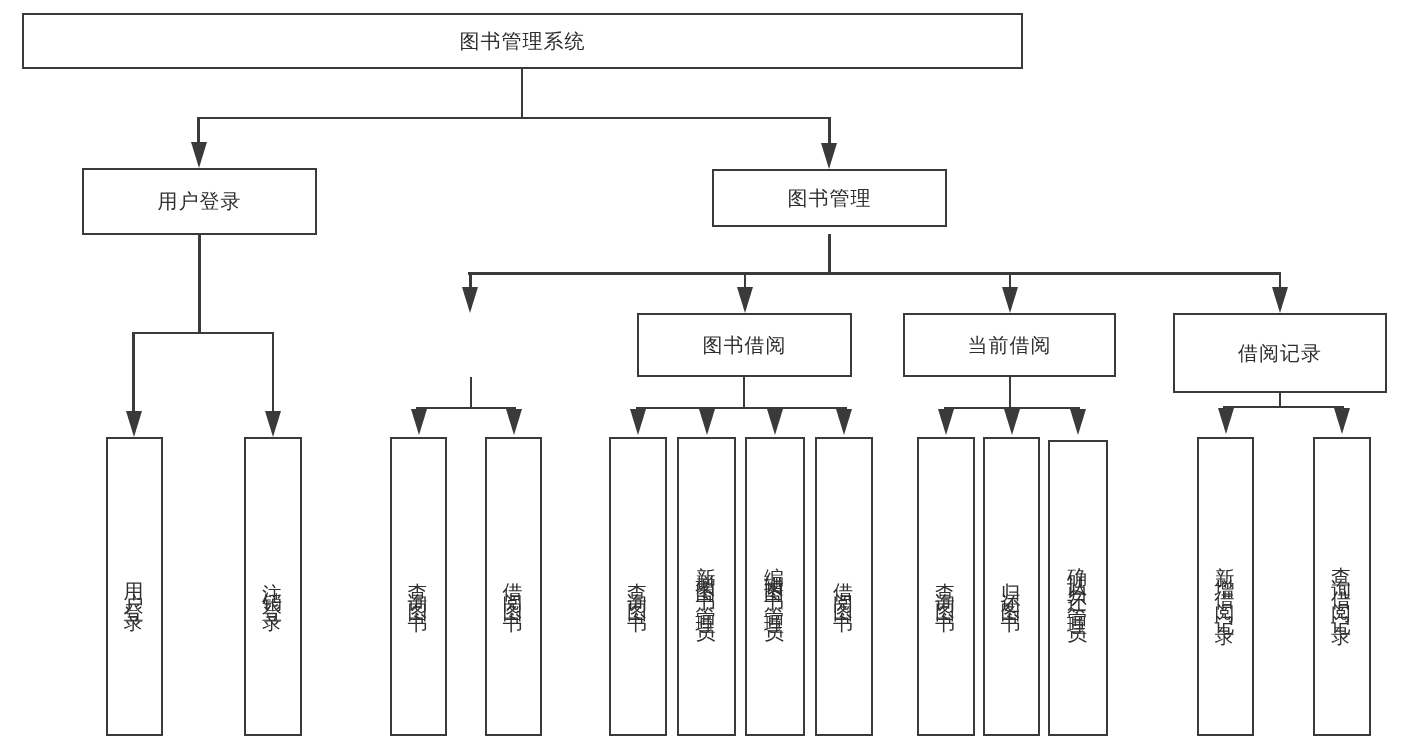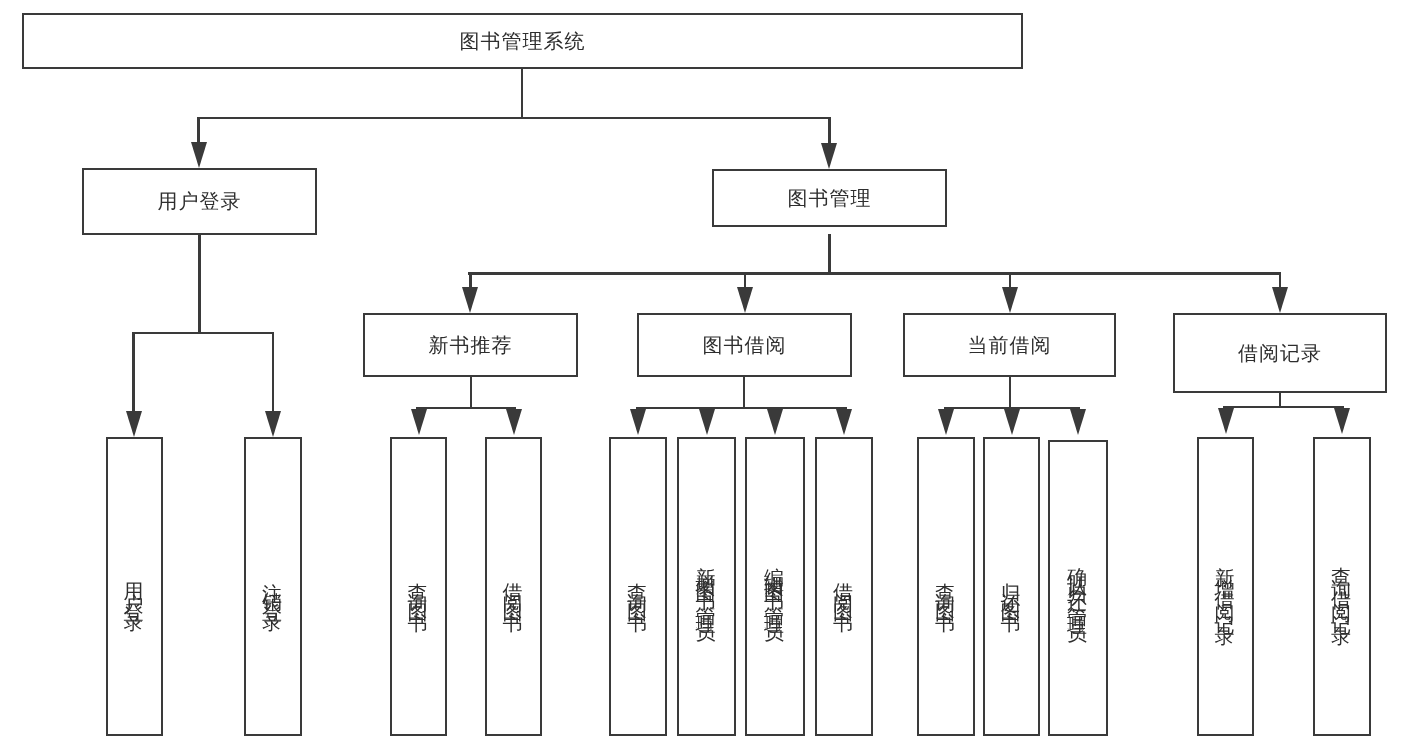--- a/index.html
+++ b/index.html
@@ -96,21 +96,20 @@
   <div class="ln" style="left:468px;top:272px;width:813px;height:2.5px;"></div>
   <div class="ln" style="left:469px;top:272px;width:2.5px;height:18px;"></div>
   <div class="arrow" style="left:462px;top:287px;"></div>
   <div class="ln" style="left:743.5px;top:272px;width:2.5px;height:18px;"></div>
   <div class="arrow" style="left:736.5px;top:287px;"></div>
   <div class="ln" style="left:1008.5px;top:272px;width:2.5px;height:18px;"></div>
   <div class="arrow" style="left:1001.5px;top:287px;"></div>
   <div class="ln" style="left:1278.5px;top:272px;width:2.5px;height:18px;"></div>
   <div class="arrow" style="left:1272px;top:287px;"></div>
 
-  <div class="box" style="left:363px;top:313px;width:215px;height:64px;">新书推荐</div>
   <div class="box" style="left:637px;top:313px;width:215px;height:64px;">图书借阅</div>
   <div class="box" style="left:903px;top:313px;width:213px;height:64px;">当前借阅</div>
   <div class="box" style="left:1173px;top:313px;width:214px;height:80px;">借阅记录</div>
 
   <div class="ln" style="left:469.5px;top:377px;width:2.5px;height:32px;"></div>
   <div class="ln" style="left:416px;top:406.5px;width:100px;height:2.5px;"></div>
   <div class="arrow" style="left:410.5px;top:409px;"></div>
   <div class="arrow" style="left:505.5px;top:409px;"></div>
 
   <div class="ln" style="left:742.5px;top:377px;width:2.5px;height:32px;"></div>

